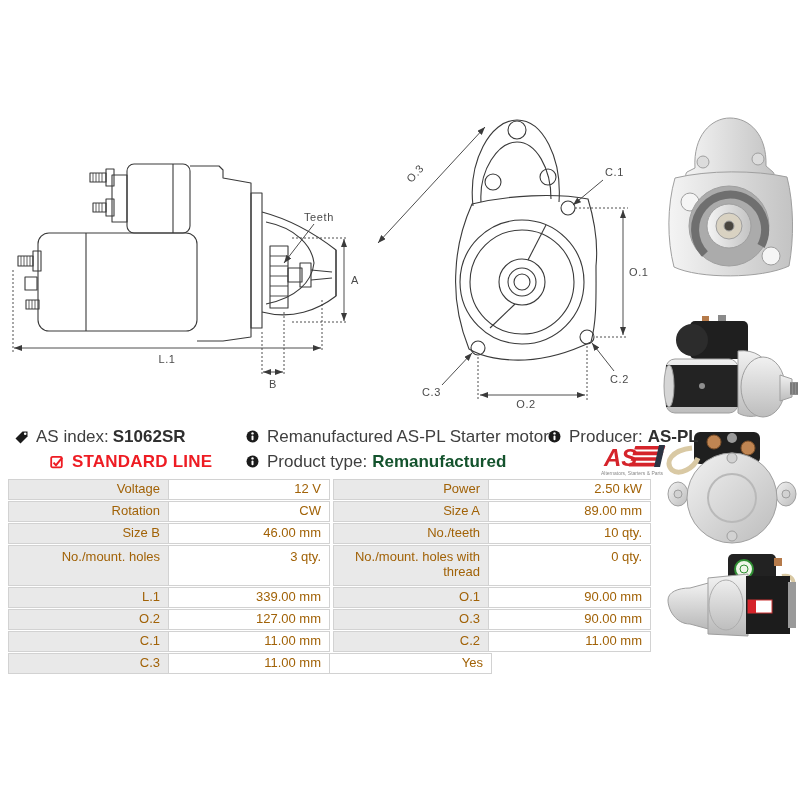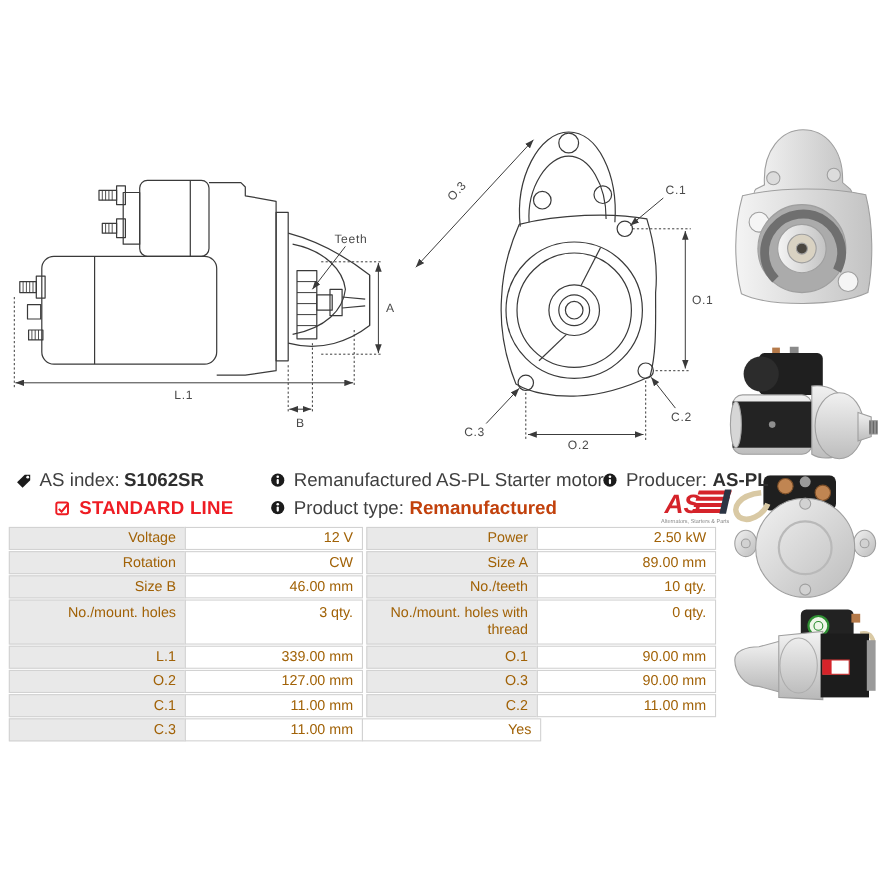--- a/index.html
+++ b/index.html
@@ -3,21 +3,21 @@
 <meta charset="utf-8">
 <style>
   html,body{margin:0;padding:0;background:#fff;}
   #stage{position:relative;width:800px;height:800px;background:#fff;overflow:hidden;
          font-family:"Liberation Sans",sans-serif;color:#3f3f3f;}
   .abs{position:absolute;}
   
   .info-item{position:absolute;display:flex;align-items:center;gap:8px;font-size:17px;height:17px;}
   .info-item b{color:#2f2f2f;}
   .red-line{color:#ee1c23;font-weight:bold;letter-spacing:.2px;}
-  .green{color:#c2410c;font-weight:bold;}
+  .green{color:#14532d;font-weight:bold;}
   
   #spec-table{position:absolute;left:8px;top:479px;width:644px;}
   .trow{display:flex;margin-bottom:1px;}
   .cell{box-sizing:border-box;border:1px solid #d2d2d2;height:21px;display:flex;
         align-items:center;justify-content:flex-end;padding:0 8px;font-size:13px;
         color:#a16207;text-align:right;line-height:1.15;background:#fff;}
   .lab{background:#e9e9e9;width:161px;}
   .val{width:162px;margin-left:-1px;}
   .gap{margin-left:3px;width:156px;}
   .val2{width:163px;}

